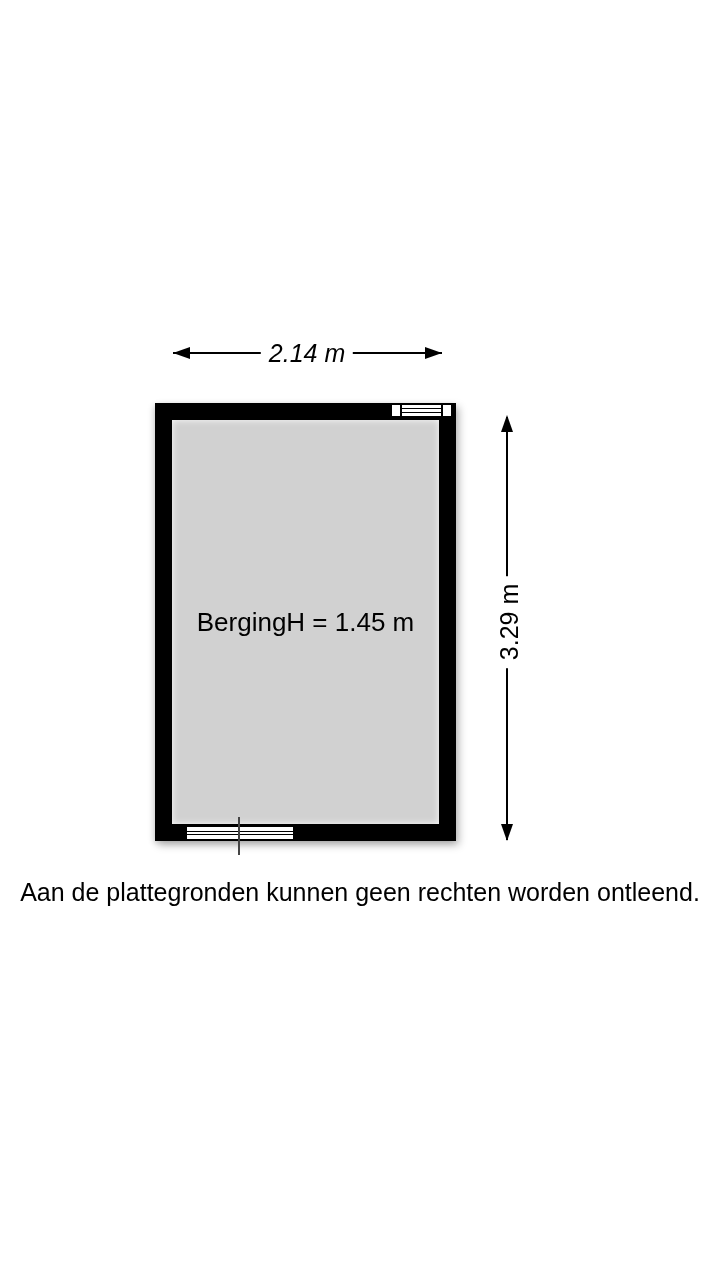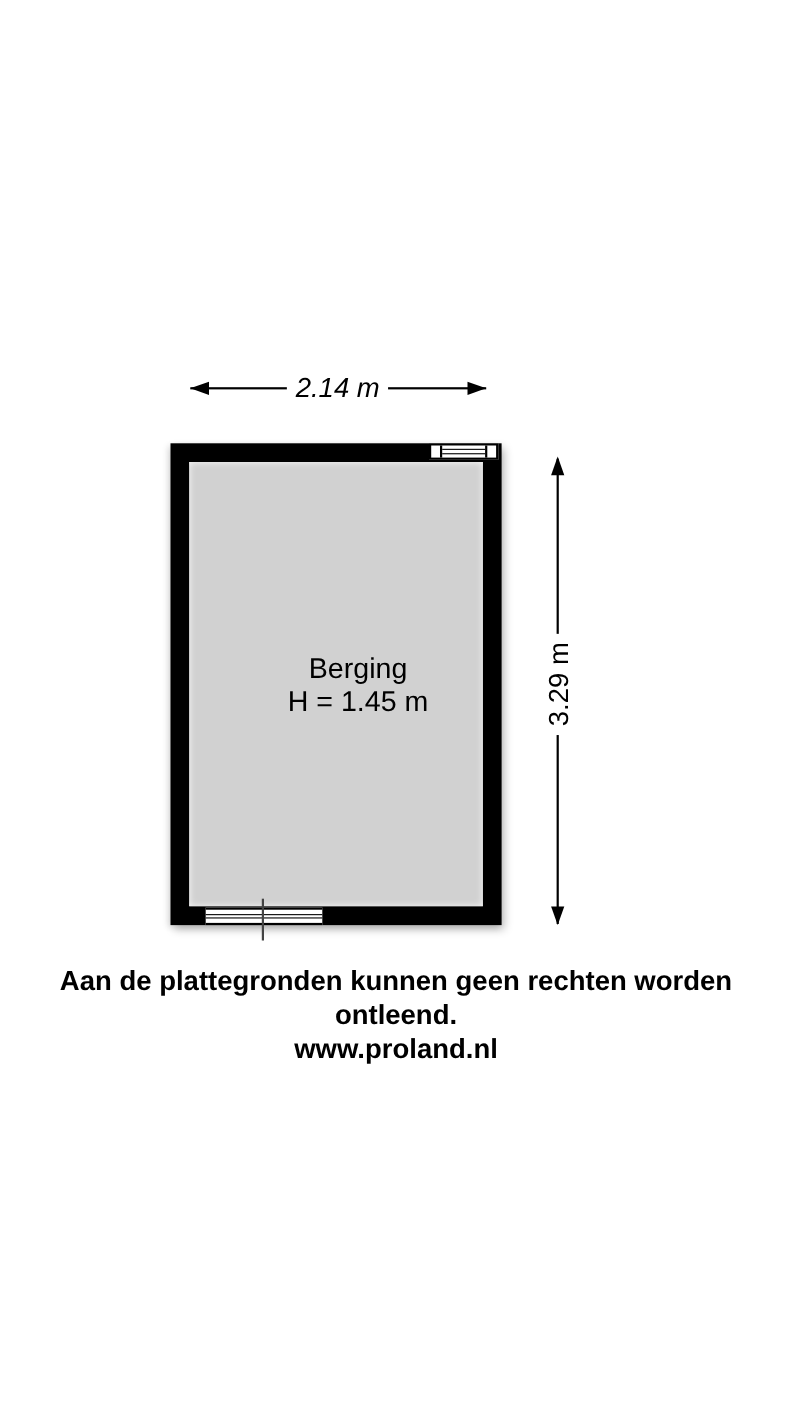--- a/index.html
+++ b/index.html
@@ -87,27 +87,26 @@
     left: 17px; top: 17px;
     width: 267px; height: 404px;
     background: var(--floor, #d1d1d1);
     box-shadow: inset 0 0 7px rgba(255,255,255,0.9);
   }
   .room-label {
     position: absolute;
     left: 17px; top: 17px;
     width: 267px; height: 404px;
     display: flex;
-    flex-direction: column;
+    flex-direction: row;
     align-items: center;
     justify-content: center;
     font-size: 26px;
     line-height: 30px;
     text-align: center;
-    padding-left: 20px;
   }
 
   
   .window-top {
     position: absolute;
     left: 235px; top: 0px;
     width: 63px; height: 15px;
     background: #ffffff;
     border: 2px solid var(--wall, #000);
     box-sizing: border-box;
@@ -141,21 +140,20 @@
   }
 
   
   .footer {
     position: absolute;
     left: 0; top: 877px;
     width: 720px;
     text-align: center;
     font-size: 25px;
     line-height: 31px;
-    font-weight: bold;
   }
 </style>
 </head>
 <body>
 
 <div class="canvas">
 
   <div>
     <div class="hline"></div>
     <div class="arr arr-left"></div>
@@ -191,16 +189,15 @@
     <div class="vline"></div>
     <div class="arr arr-up"></div>
     <div class="arr arr-down"></div>
     <div class="dim-label dim-label-v">
       <span>3.29 m</span>
     </div>
   </div>
 
   <div class="footer">
     <div>Aan de plattegronden kunnen geen rechten worden ontleend.</div>
-    <div>www.proland.nl</div>
   </div>
 
 </div>
 
 </body></html>

